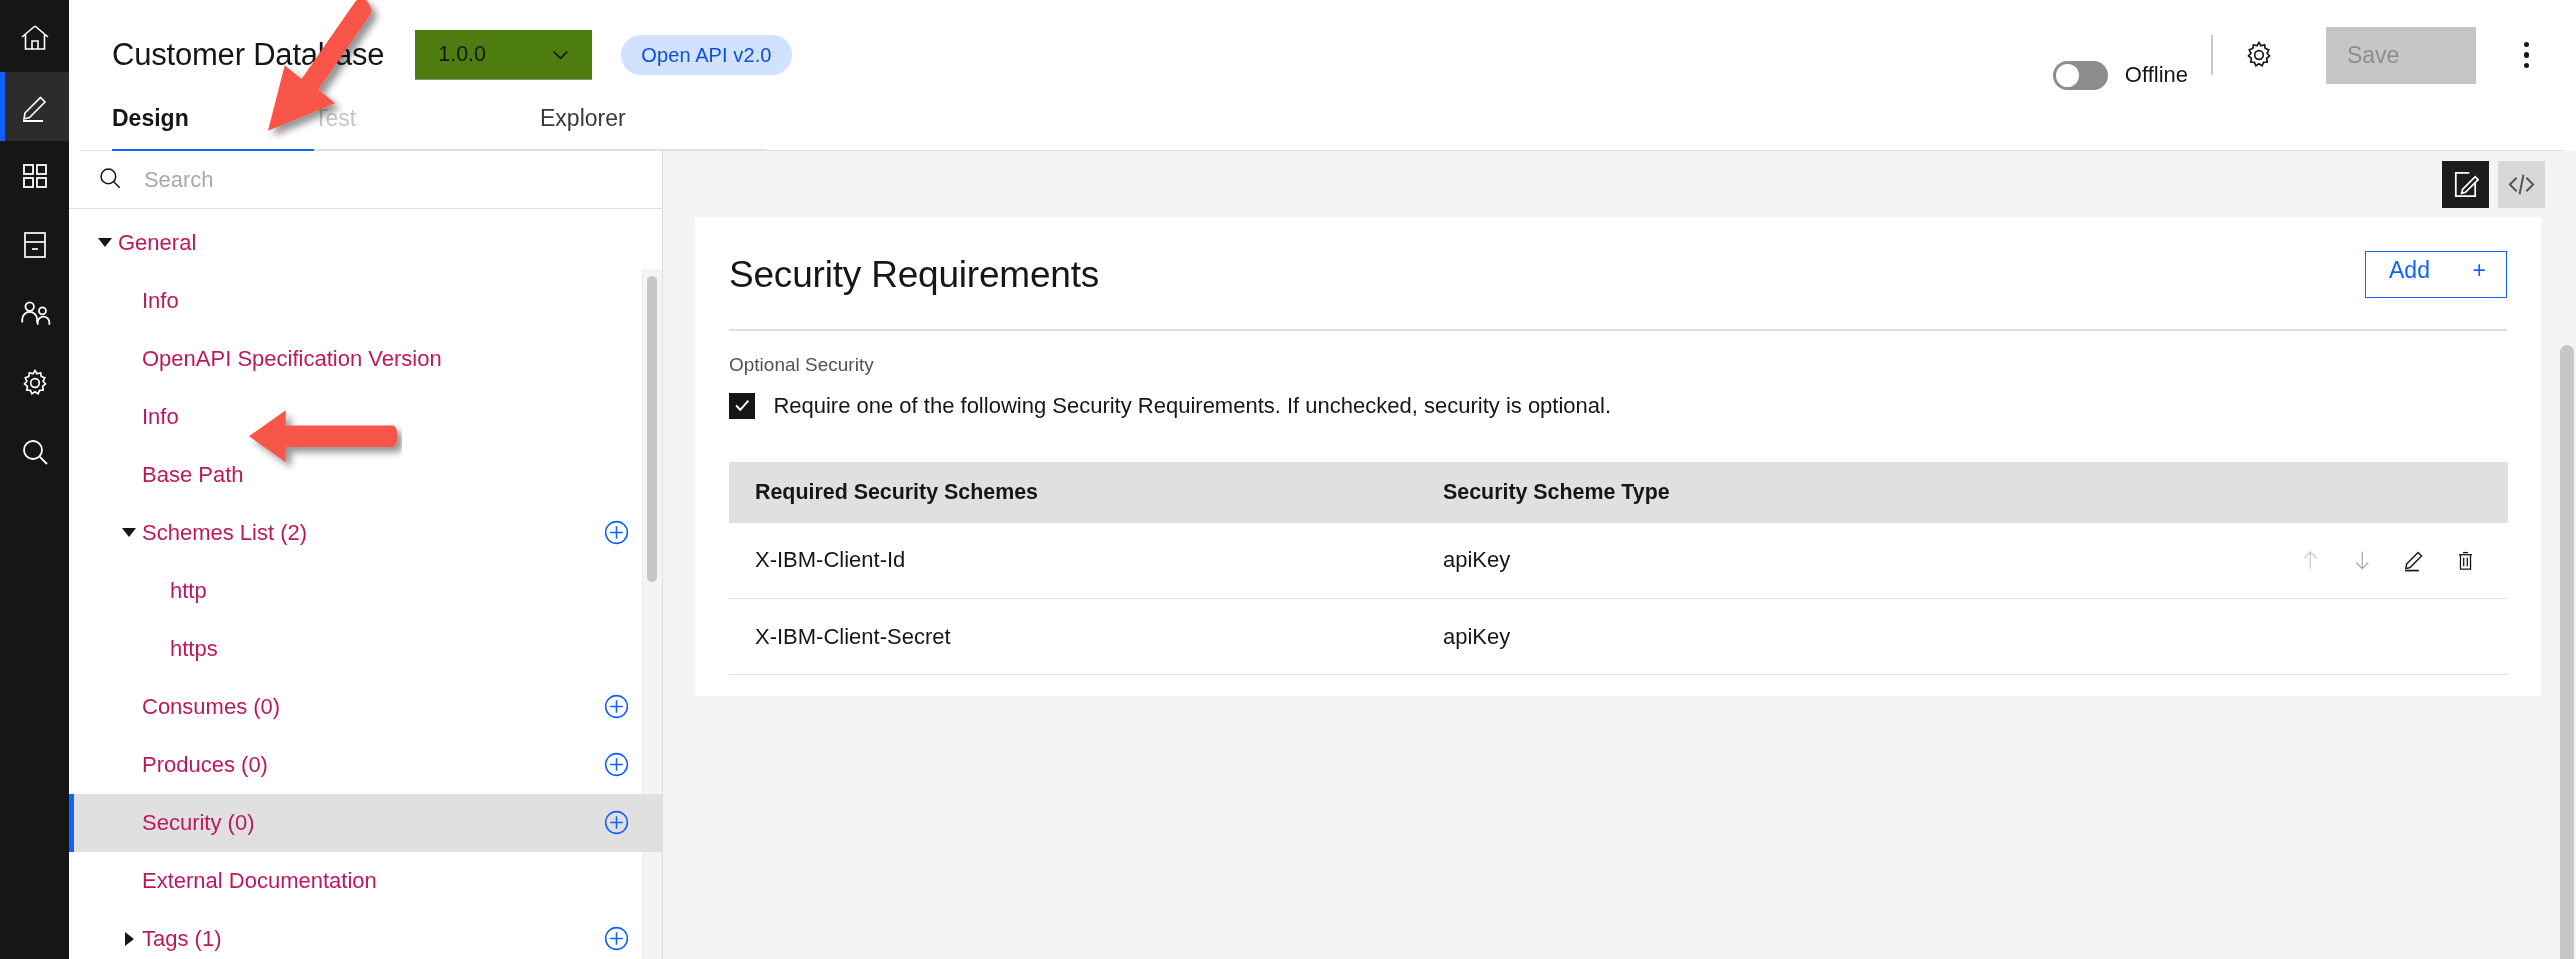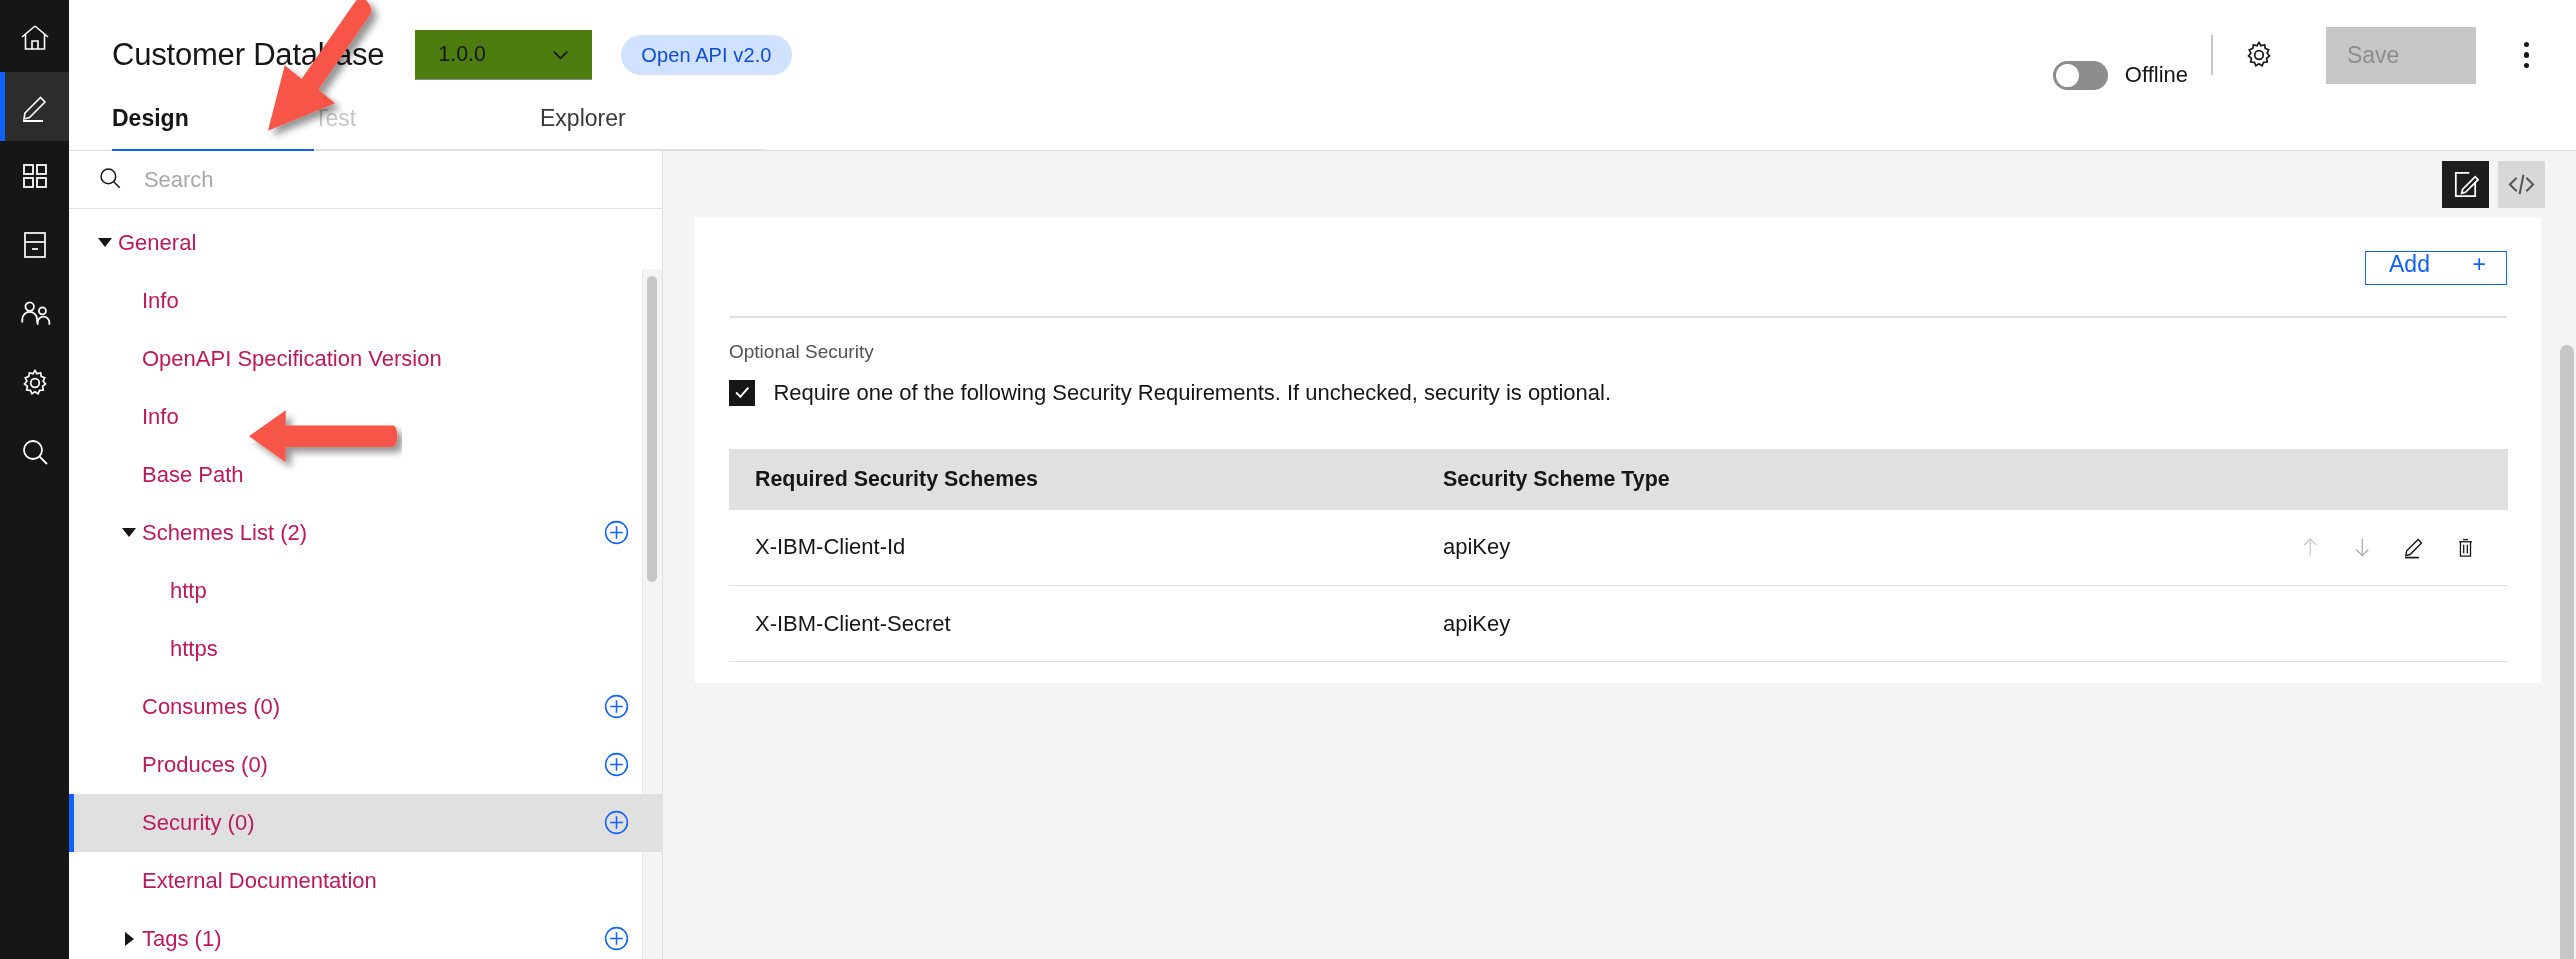--- a/index.html
+++ b/index.html
@@ -176,20 +176,21 @@
   }
   .tab.disabled { color: #c6c6c6; cursor: default; }
   .tabs-fill { flex: 1 1 auto; border-bottom: 0; }
 
   
   .body {
     flex: 1 1 auto;
     display: flex;
     min-height: 0;
     border-top: 1.5px solid #e0e0e0;
+    border-radius: 15px;
   }
 
   
   .sidebar {
     width: 594px;
     flex: 0 0 594px;
     background: #ffffff;
     border-right: 1.5px solid #e0e0e0;
     display: flex;
     flex-direction: column;
@@ -326,21 +327,21 @@
     color: #161616;
     font-weight: 400;
     letter-spacing: -0.2px;
   }
   .card-head .spacer { flex: 1 1 auto; }
   .add-btn {
     border: 1.5px solid #0f62fe;
     color: #0f62fe;
     background: #ffffff;
     font-size: 23px;
-    width: 142px; height: 34px;
+    width: 142px; height: 47px;
     display: flex;
     align-items: center;
     justify-content: space-between;
     padding: 0 20px 8px 23px;
     cursor: pointer;
     font-family: inherit;
   }
   .card-rule {
     height: 1.5px;
     background: #e0e0e0;
@@ -656,20 +657,21 @@
             <svg width="31" height="31" viewBox="0 0 32 32" fill="none" stroke="#525252" stroke-width="2">
               <path d="M11 9 L4 16 L11 23"></path>
                 <path d="M21 9 L28 16 L21 23"></path>
                 <path d="M18 6 L14 26"></path>
             </svg>
           </div>
         </div>
 
         <div class="card">
           <div class="card-head">
+            <div class="card-title">Security Requirements</div>
             <div class="spacer"></div>
             <button class="add-btn">
               <span>Add</span>
               <span>+</span>
             </button>
           </div>
 
           <div class="card-rule"></div>
 
           <div class="opt-label">Optional Security</div>

